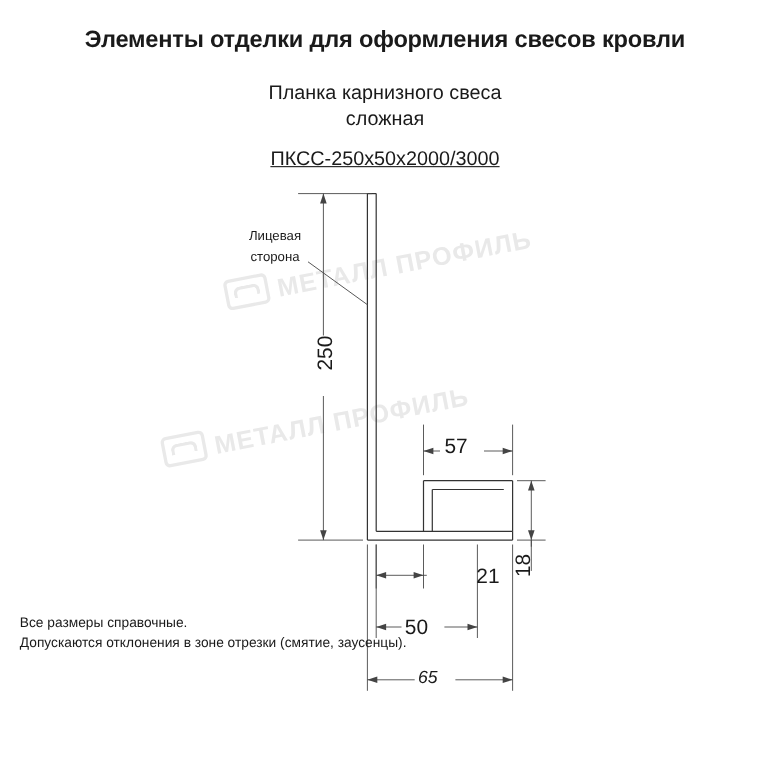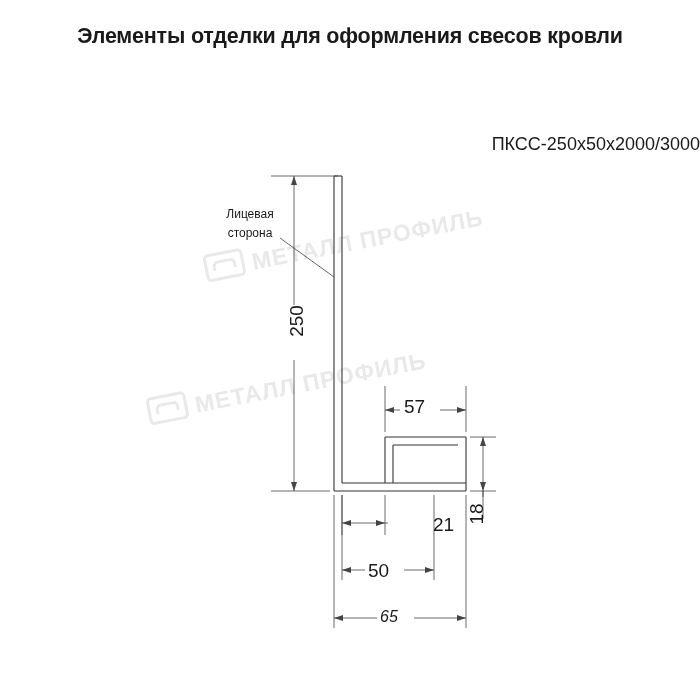--- a/index.html
+++ b/index.html
@@ -37,22 +37,23 @@
     width: 700px;
     text-align: center;
     font-size: 18px;
     line-height: 24px;
   }
   .code {
     position: absolute;
     top: 134px;
     left: 0;
     width: 700px;
-    text-align: right;
+    text-align: center;
     font-size: 18px;
+    text-decoration: underline;
   }
   .watermarks {
     position: absolute;
     inset: 0;
     pointer-events: none;
   }
   .wm {
     position: absolute;
     color: #e9e9e9;
     font-weight: bold;
@@ -133,20 +134,24 @@
   .dim-50 { left: 368px; top: 560px; font-size: 19px; }
   .dim-65 { left: 380px; top: 608px; font-size: 16px; font-style: italic; }
 </style>
 </head>
 <body>
 
 <div class="page">
 
   <div class="title">Элементы отделки для оформления свесов кровли</div>
 
+  <div class="subtitle">
+    <div>Планка карнизного свеса</div>
+    <div>сложная</div>
+  </div>
 
   <div class="code">ПКСС-250х50х2000/3000</div>
 
   <div class="watermarks">
     <div class="wm wm1">
       <span class="wm-logo"></span><span>МЕТАЛЛ ПРОФИЛЬ</span>
     </div>
     <div class="wm wm2">
       <span class="wm-logo"></span><span>МЕТАЛЛ ПРОФИЛЬ</span>
     </div>
@@ -233,14 +238,18 @@
     <div>сторона</div>
   </div>
 
   <div class="lbl dim-250">250</div>
   <div class="lbl dim-36">57</div>
   <div class="lbl dim-18">18</div>
   <div class="lbl dim-21">21</div>
   <div class="lbl dim-50">50</div>
   <div class="lbl dim-65">65</div>
 
+  <div class="notes">
+    <div>Все размеры справочные.</div>
+    <div>Допускаются отклонения в зоне отрезки (смятие, заусенцы).</div>
+  </div>
 
 </div>
 
 </body></html>

